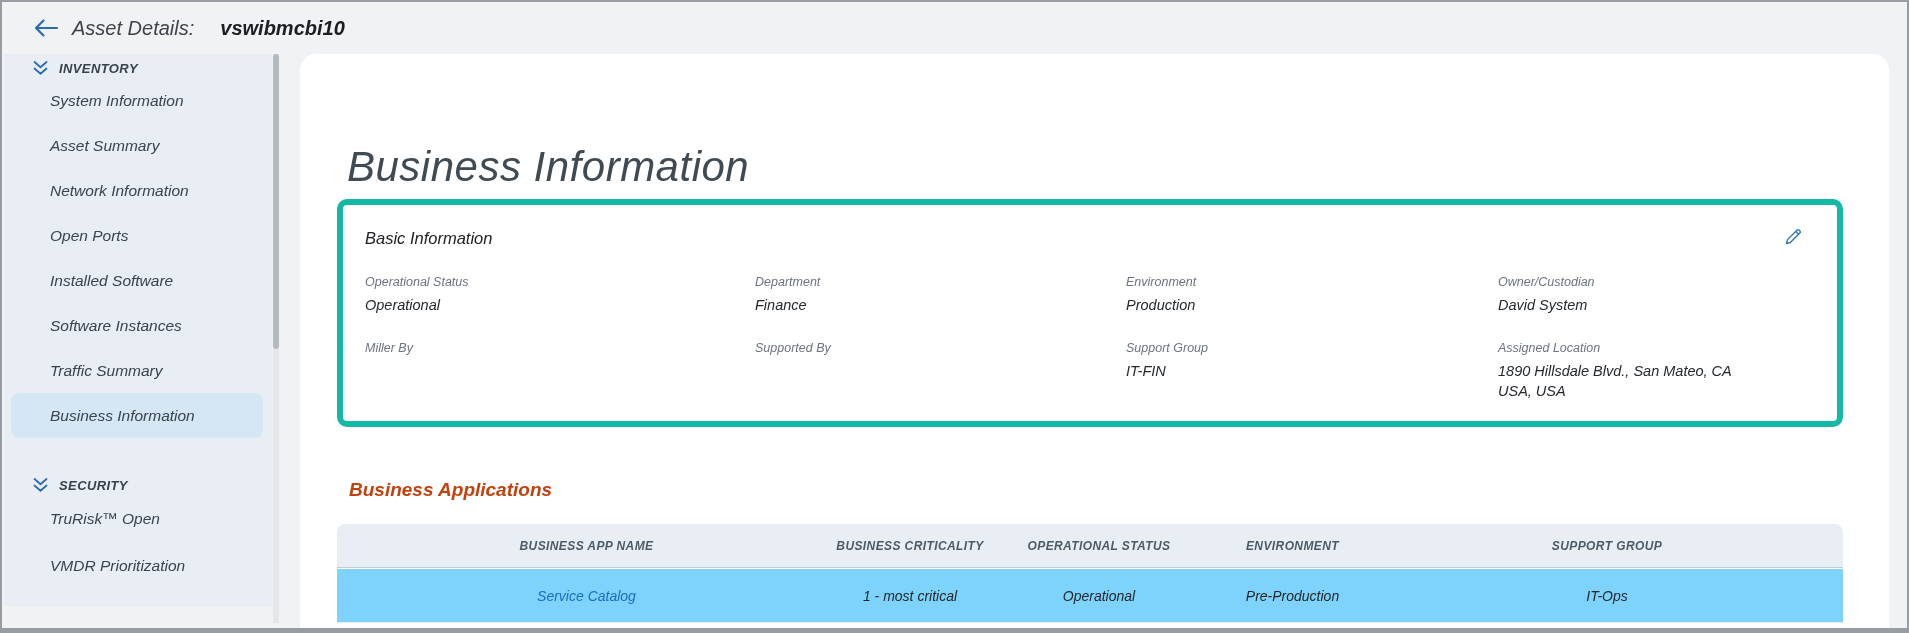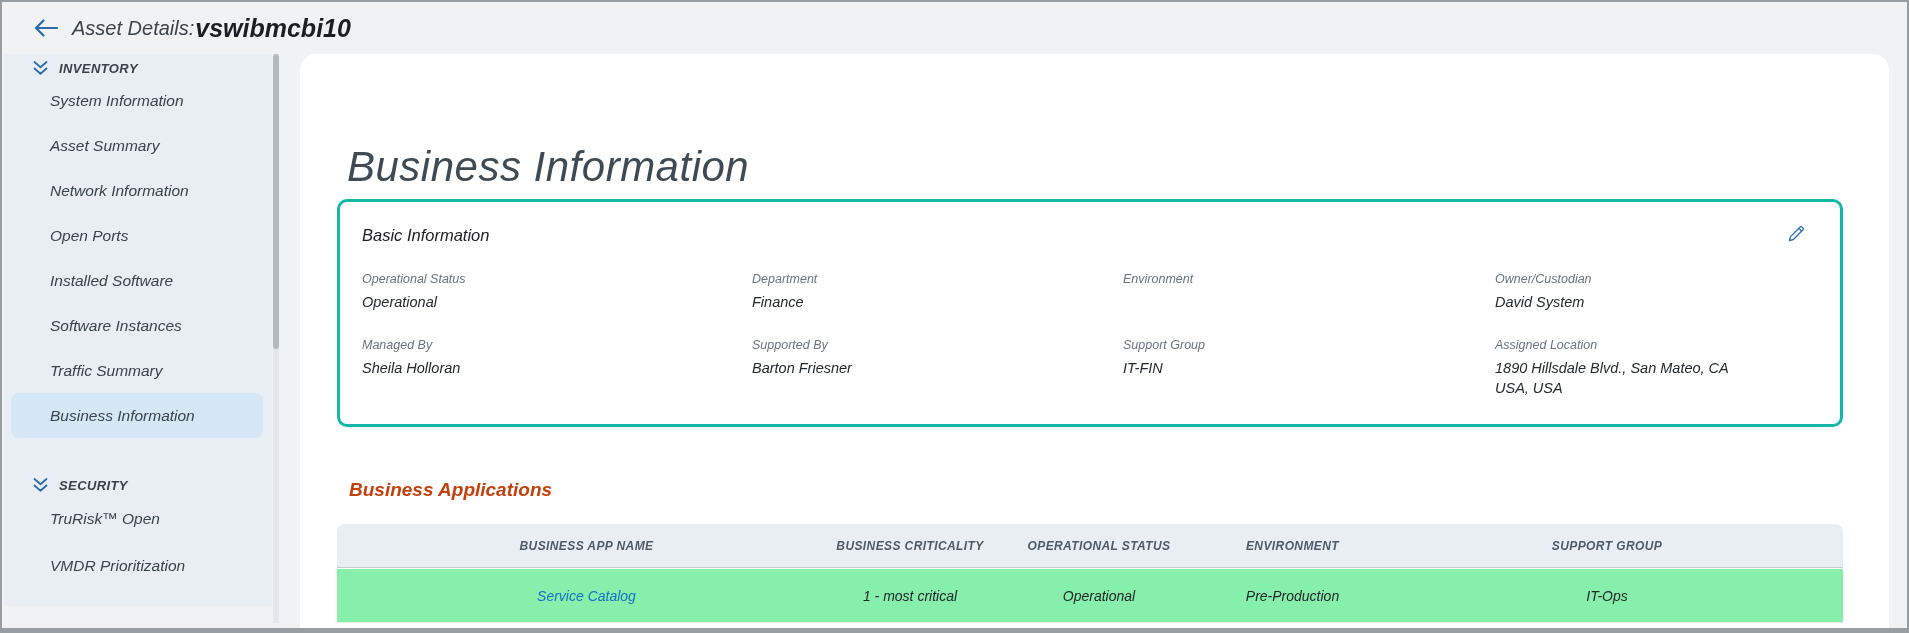--- a/index.html
+++ b/index.html
@@ -8,21 +8,21 @@
 
   .window { position:relative; width:1909px; height:633px; background:#f0f2f4;
             border:2px solid #989da3; border-bottom-width:5px; overflow:hidden;font-style:italic; }
 
   
   .topbar { position:absolute; top:0; left:0; right:0; height:52px;
             display:flex; align-items:center; padding-left:30px; background:#f0f2f4; }
   .back-btn { width:28px; height:22px; display:flex; align-items:center; justify-content:center;
               cursor:pointer; margin-right:12px; }
   .topbar-title { font-size:20px; color:#3c4349; }
-  .topbar-asset { font-size:25px; font-weight:bold; color:#1b1f23; margin-left:1px; }
+  .topbar-asset { font-size:20px; font-weight:bold; color:#1b1f23; margin-left:26px; }
 
   
   .sidebar { position:absolute; top:52px; left:2px; width:268px; bottom:22px;
              background:#e9edf4; padding-top:5px; overflow:hidden; }
   .sb-section-header { display:flex; align-items:center; gap:10px; padding-left:28px;
                        height:18px; margin-bottom:1px; }
   .sb-section-label { font-size:13px; font-weight:bold; color:#38424b; letter-spacing:.4px; }
   .sb-item { height:45px; display:flex; align-items:center; margin:0 9px 0 7px;
              padding-left:39px; border-radius:8px; font-size:15.5px; color:#39444d; cursor:pointer; }
   .sb-item.active { background:#d5e6f5; }
@@ -35,21 +35,21 @@
                      background:#b3bac1; border-radius:3px; }
 
   
   .panel { position:absolute; top:52px; left:298px; width:1589px; bottom:0;
            background:#ffffff; border-radius:16px 16px 0 0; }
 
   .page-title { position:absolute; left:47px; top:89px; font-size:42px; font-weight:300;
                 color:#3f4a53; letter-spacing:.5px; }
 
   .card { position:absolute; left:37px; top:145px; width:1506px; height:228px;
-          border:3px solid #14b8a6; border-radius:10px; background:#fff; }
+          border:6px solid #14b8a6; border-radius:10px; background:#fff; }
   .card-title { position:absolute; left:22px; top:24px; font-size:16.5px; color:#202124; }
   .edit-btn { position:absolute; right:33px; top:20px; width:22px; height:22px;
               display:flex; align-items:center; justify-content:center; cursor:pointer; }
 
   .fields { position:absolute; left:22px; right:20px; top:70px;
             display:grid; grid-template-columns:390px 371px 372px 1fr;
             grid-row-gap:26px; }
   .field-label { font-size:12.5px; color:#6b7380; margin-bottom:6px; }
   .field-value { font-size:14.5px; font-weight:500; color:#24292e; line-height:20px; }
   .field.loc .field-value { max-width:262px; }
@@ -57,21 +57,21 @@
   .section-title { position:absolute; left:49px; top:425px; font-size:19px; font-weight:bold;
                    color:#c2410c; }
 
   .tbl-grid { display:grid; grid-template-columns:459px 188px 190px 197px 1fr;
               padding:0 20px; align-items:center;text-align:center; }
   .tbl-head { position:absolute; left:37px; top:470px; width:1506px; height:44px;
               background:#e9eef4; border-radius:8px 8px 0 0; border-bottom:1px solid #c3ccd5; }
   .tbl-head .cell { font-size:12px; font-weight:600; color:#4d5a67; letter-spacing:.4px;
                     cursor:pointer; }
   .tbl-row { position:absolute; left:37px; top:515px; width:1506px; height:54px;
-             background:#86efac; border-bottom:1px solid #e7eaee; }
+             background:#7dd3fc; border-bottom:1px solid #e7eaee; }
   .tbl-row .cell { font-size:14px; color:#23272b; }
   .link { color:#1a6fc4; cursor:pointer; }
 
   svg { display:block; }
 </style>
 </head>
 <body>
 
 <div class="window">
 
@@ -140,32 +140,31 @@
         <div class="field">
           <div class="field-label">Operational Status</div>
           <div class="field-value">Operational</div>
         </div>
         <div class="field">
           <div class="field-label">Department</div>
           <div class="field-value">Finance</div>
         </div>
         <div class="field">
           <div class="field-label">Environment</div>
+          <div class="field-value">Production</div>
         </div>
         <div class="field">
           <div class="field-label">Owner/Custodian</div>
           <div class="field-value">David System</div>
         </div>
         <div class="field">
-          <div class="field-label">Managed By</div>
-          <div class="field-value">Sheila Holloran</div>
+          <div class="field-label">Miller By</div>
         </div>
         <div class="field">
           <div class="field-label">Supported By</div>
-          <div class="field-value">Barton Friesner</div>
         </div>
         <div class="field">
           <div class="field-label">Support Group</div>
           <div class="field-value">IT-FIN</div>
         </div>
         <div class="field loc">
           <div class="field-label">Assigned Location</div>
           <div class="field-value">1890 Hillsdale Blvd., San Mateo, CA USA, USA</div>
         </div>
       </div>

